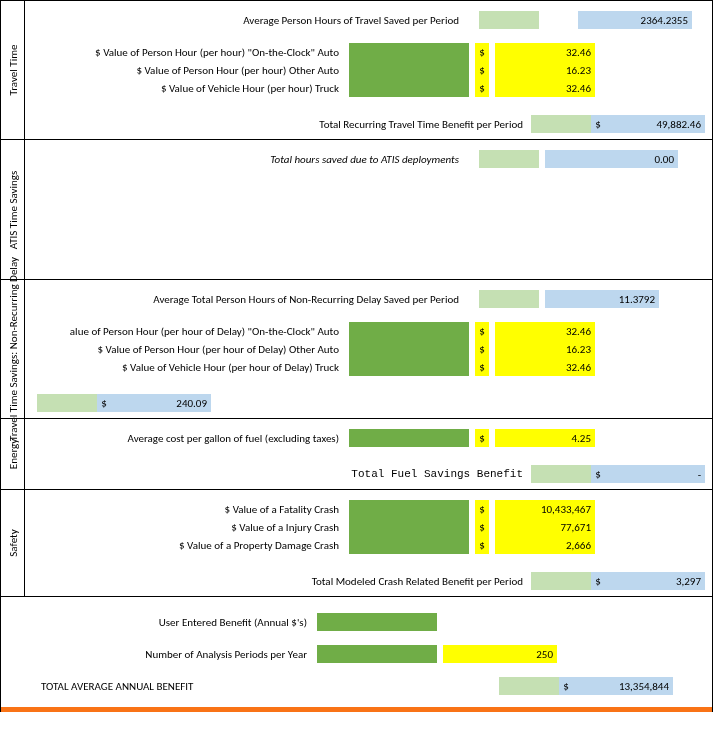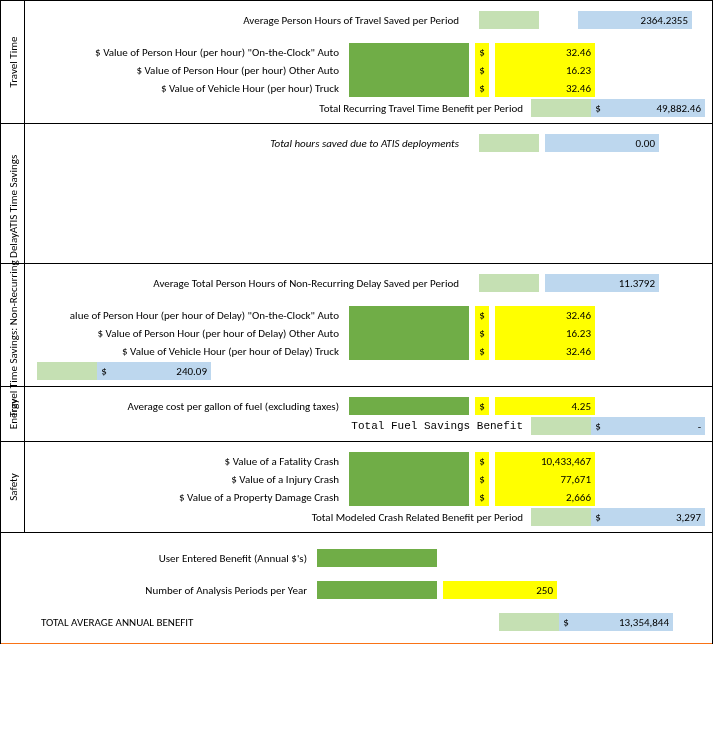--- a/index.html
+++ b/index.html
@@ -91,21 +91,21 @@
   .c-d1    { width: 14px; }
   .c-v1    { width: 100px; } 
 
   
   .c-tlabel { flex: 1; text-align: right; padding-right:4px; display:flex; align-items:center; justify-content:flex-end; }
 
   .total-row {
     display: flex;
     align-items: stretch;
     height: 18px;
-    margin-top: 2px;
+    margin-top: 18px;
     margin-bottom: 6px;
   }
   
   .section .content:last-child > .total-row:last-child {
     margin-bottom: 6px;
   }
   
   .inner-pad-top { padding-top: 10px; }
   
 </style>
@@ -157,21 +157,21 @@
 
   <div class="section" style="min-height:140px;">
     <div class="vlabel">
         <span>ATIS Time Savings</span>
       </div>
     <div class="content inner-pad-top">
       <div class="row">
         <div class="cell c-tlabel" style="width:430px;flex:none;font-style:italic;">Total hours saved due to ATIS deployments</div>
         <div style="width:4px"></div>
         <div class="cell olive" style="width:60px;"></div>
-        <div class="cell blue val" style="width:114px;">0.00</div>
+        <div class="cell blue val" style="width:133px;">0.00</div>
       </div>
     </div>
   </div>
 
   <div class="section">
     <div class="vlabel">
         <span>Travel Time Savings:  Non-Recurring Delay</span>
       </div>
     <div class="content inner-pad-top">
       <div class="row">
@@ -255,21 +255,21 @@
       <div class="total-row">
         <div class="cell c-tlabel" style="width:494px;flex:none;text-align:center;">Total Modeled Crash Related Benefit per Period</div>
         <div style="width:4px"></div>
         <div class="cell olive" style="width:60px;"></div>
         <div class="cell blue dollar" style="width:14px;">$</div>
         <div class="cell blue val" style="width:100px;">3,297</div>
       </div>
     </div>
   </div>
 
-  <div class="section" style="border-bottom:1px solid #f97316;">
+  <div class="section" style="border-bottom:5px solid #f97316;">
     <div class="content" style="padding-top:16px; padding-bottom:6px; margin-left:0; padding-left:32px;">
       <div class="row">
         <div class="cell label-col c-label" style="width:278px">User Entered Benefit (Annual $'s)</div>
         <div class="cell green c-bar1"></div>
       </div>
       <div class="gap"></div>
       <div class="row">
         <div class="cell label-col c-label" style="width:278px">Number of Analysis Periods per Year</div>
         <div class="cell green c-bar1"></div>
         <div class="cell yellow val" style="width:114px;">250</div>

